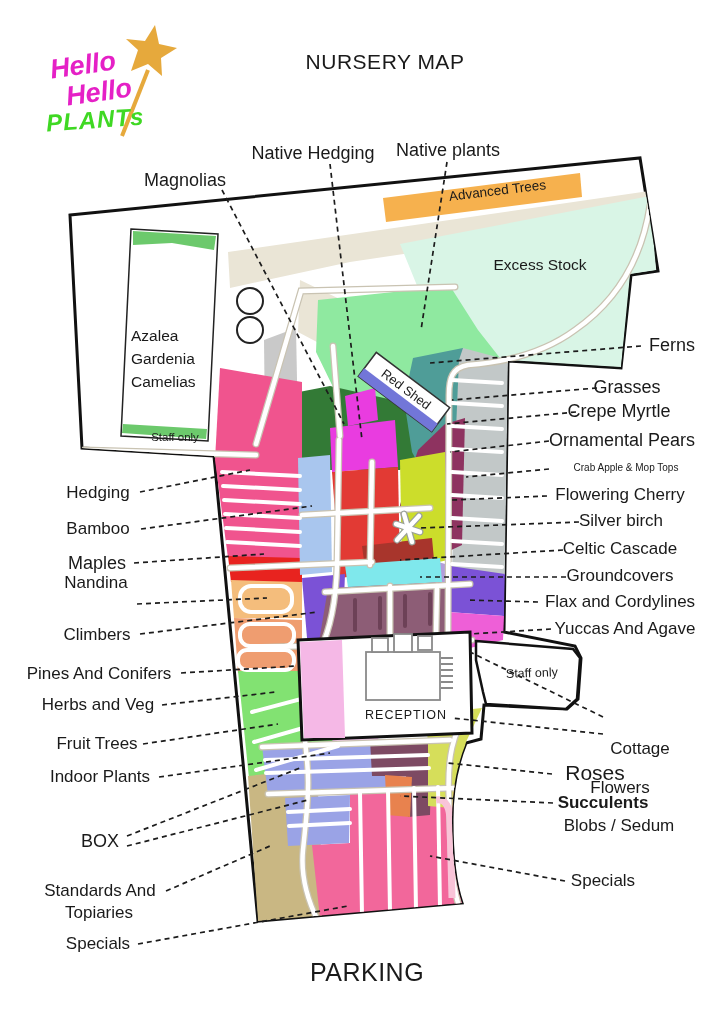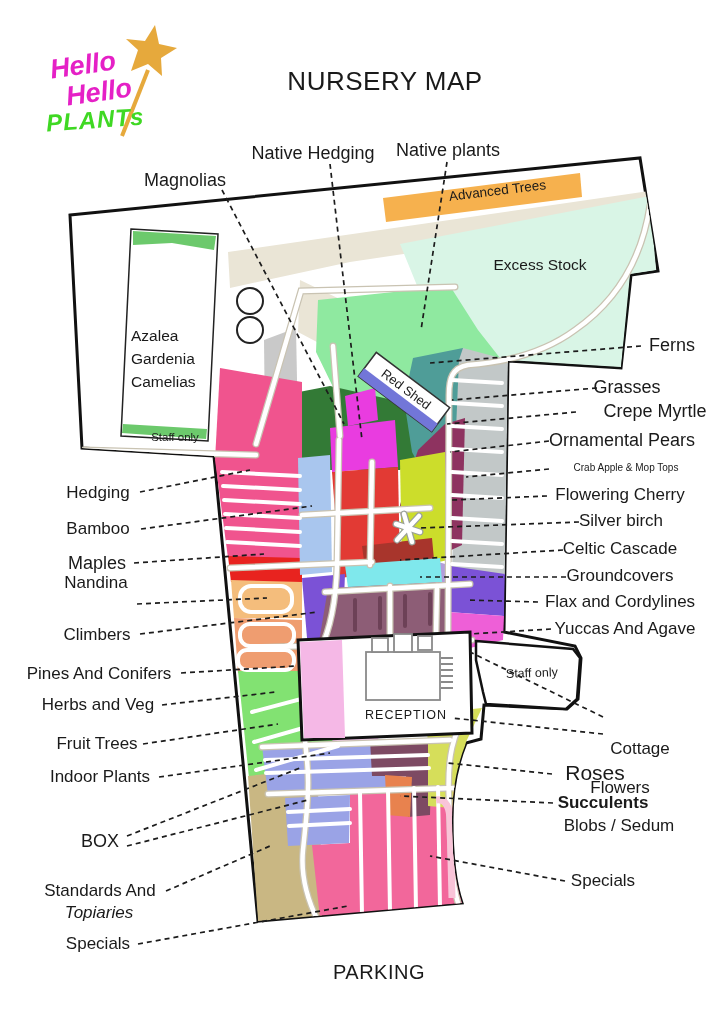--- a/index.html
+++ b/index.html
@@ -4,22 +4,22 @@
 <style>
   html,body{margin:0;padding:0;}
   body{width:724px;height:1024px;position:relative;background:#ffffff;
        font-family:"Liberation Sans",sans-serif;overflow:hidden;}
   #stage{position:absolute;left:0;top:0;width:724px;height:1024px;}
   svg{position:absolute;left:0;top:0;}
   .lbl{position:absolute;transform:translate(-50%,-50%);font-size:17px;color:#1a1a1a;
        white-space:nowrap;line-height:1.05;text-align:center;}
   .lbl.big{font-size:21px;}
   .lbl.small{font-size:10px;}
-  .lbl.title{font-size:26px;letter-spacing:.5px;margin-top:20px;}
-  .lbl.parking{font-size:20px;font-weight:500;letter-spacing:.5px;margin-left:12px;}
+  .lbl.title{font-size:21px;letter-spacing:.5px;}
+  .lbl.parking{font-size:25px;font-weight:500;letter-spacing:.5px;}
   .logo-line{position:absolute;font-weight:bold;font-style:italic;white-space:nowrap;}
 </style>
 </head>
 <body>
 
 <div id="stage">
 
 <svg width="724" height="1024" viewBox="0 0 724 1024">
   <defs>
     <clipPath id="mapclip">
@@ -265,21 +265,21 @@
 
 <div class="lbl title" style="left:385px;top:62px;">NURSERY MAP</div>
 <div class="lbl parking" style="left:367px;top:972px;">PARKING</div>
 
 <div class="lbl big" style="left:185px;top:180px;font-size:18px;">Magnolias</div>
 <div class="lbl big" style="left:313px;top:153px;font-size:18px;">Native Hedging</div>
 <div class="lbl big" style="left:448px;top:150px;font-size:18px;">Native plants</div>
 
 <div class="lbl" style="left:664px;top:345px;font-size:18px;margin-left:8px;">Ferns</div>
 <div class="lbl" style="left:627px;top:387px;font-size:18px;">Grasses</div>
-<div class="lbl" style="left:619px;top:411px;font-size:18px;margin-left:36px;">Crepe Myrtle</div>
+<div class="lbl" style="left:619px;top:411px;font-size:18px;">Crepe Myrtle</div>
 <div class="lbl" style="left:622px;top:440px;font-size:18px;">Ornamental Pears</div>
 <div class="lbl small" style="left:626px;top:468px;">Crab Apple &amp; Mop Tops</div>
 <div class="lbl" style="left:620px;top:495px;">Flowering Cherry</div>
 <div class="lbl" style="left:621px;top:521px;">Silver birch</div>
 <div class="lbl" style="left:620px;top:549px;">Celtic Cascade</div>
 <div class="lbl" style="left:620px;top:576px;">Groundcovers</div>
 <div class="lbl" style="left:620px;top:602px;">Flax and Cordylines</div>
 <div class="lbl" style="left:625px;top:629px;">Yuccas And Agave</div>
 <div class="lbl" style="left:640px;top:721px;margin-top:28px;">Cottage</div>
 <div class="lbl" style="left:620px;top:740px;margin-top:48px;">Flowers</div>
@@ -292,16 +292,16 @@
 <div class="lbl" style="left:98px;top:529px;">Bamboo</div>
 <div class="lbl" style="left:97px;top:563px;font-size:18px;">Maples</div>
 <div class="lbl" style="left:96px;top:583px;">Nandina</div>
 <div class="lbl" style="left:97px;top:635px;">Climbers</div>
 <div class="lbl" style="left:99px;top:674px;">Pines And Conifers</div>
 <div class="lbl" style="left:98px;top:705px;">Herbs and Veg</div>
 <div class="lbl" style="left:97px;top:744px;">Fruit Trees</div>
 <div class="lbl" style="left:100px;top:777px;">Indoor Plants</div>
 <div class="lbl" style="left:100px;top:841px;font-size:18px;">BOX</div>
 <div class="lbl" style="left:100px;top:891px;">Standards And</div>
-<div class="lbl" style="left:99px;top:913px;font-style:italic;">Topiaries</div>
+<div class="lbl" style="left:99px;top:913px;">Topiaries</div>
 <div class="lbl" style="left:98px;top:944px;">Specials</div>
 
 </div>
 
 </body></html>

